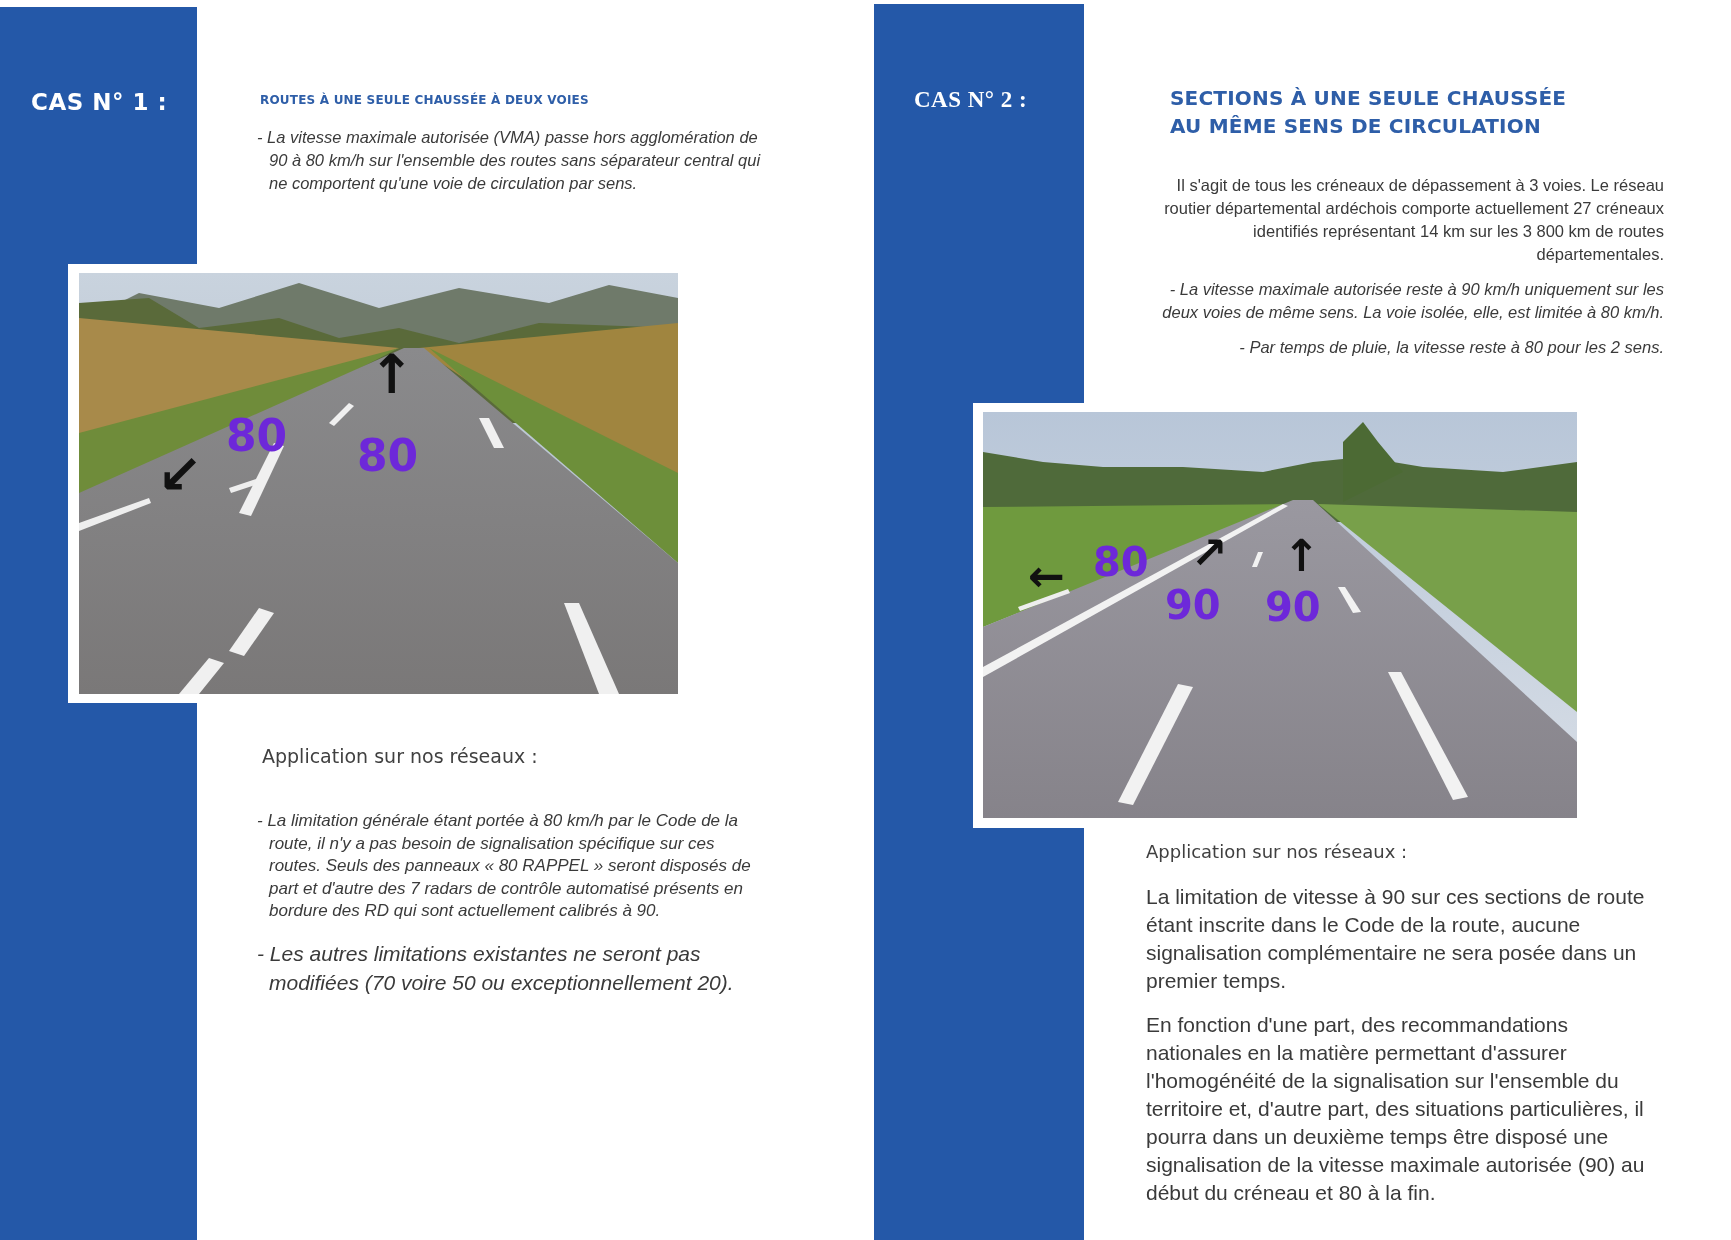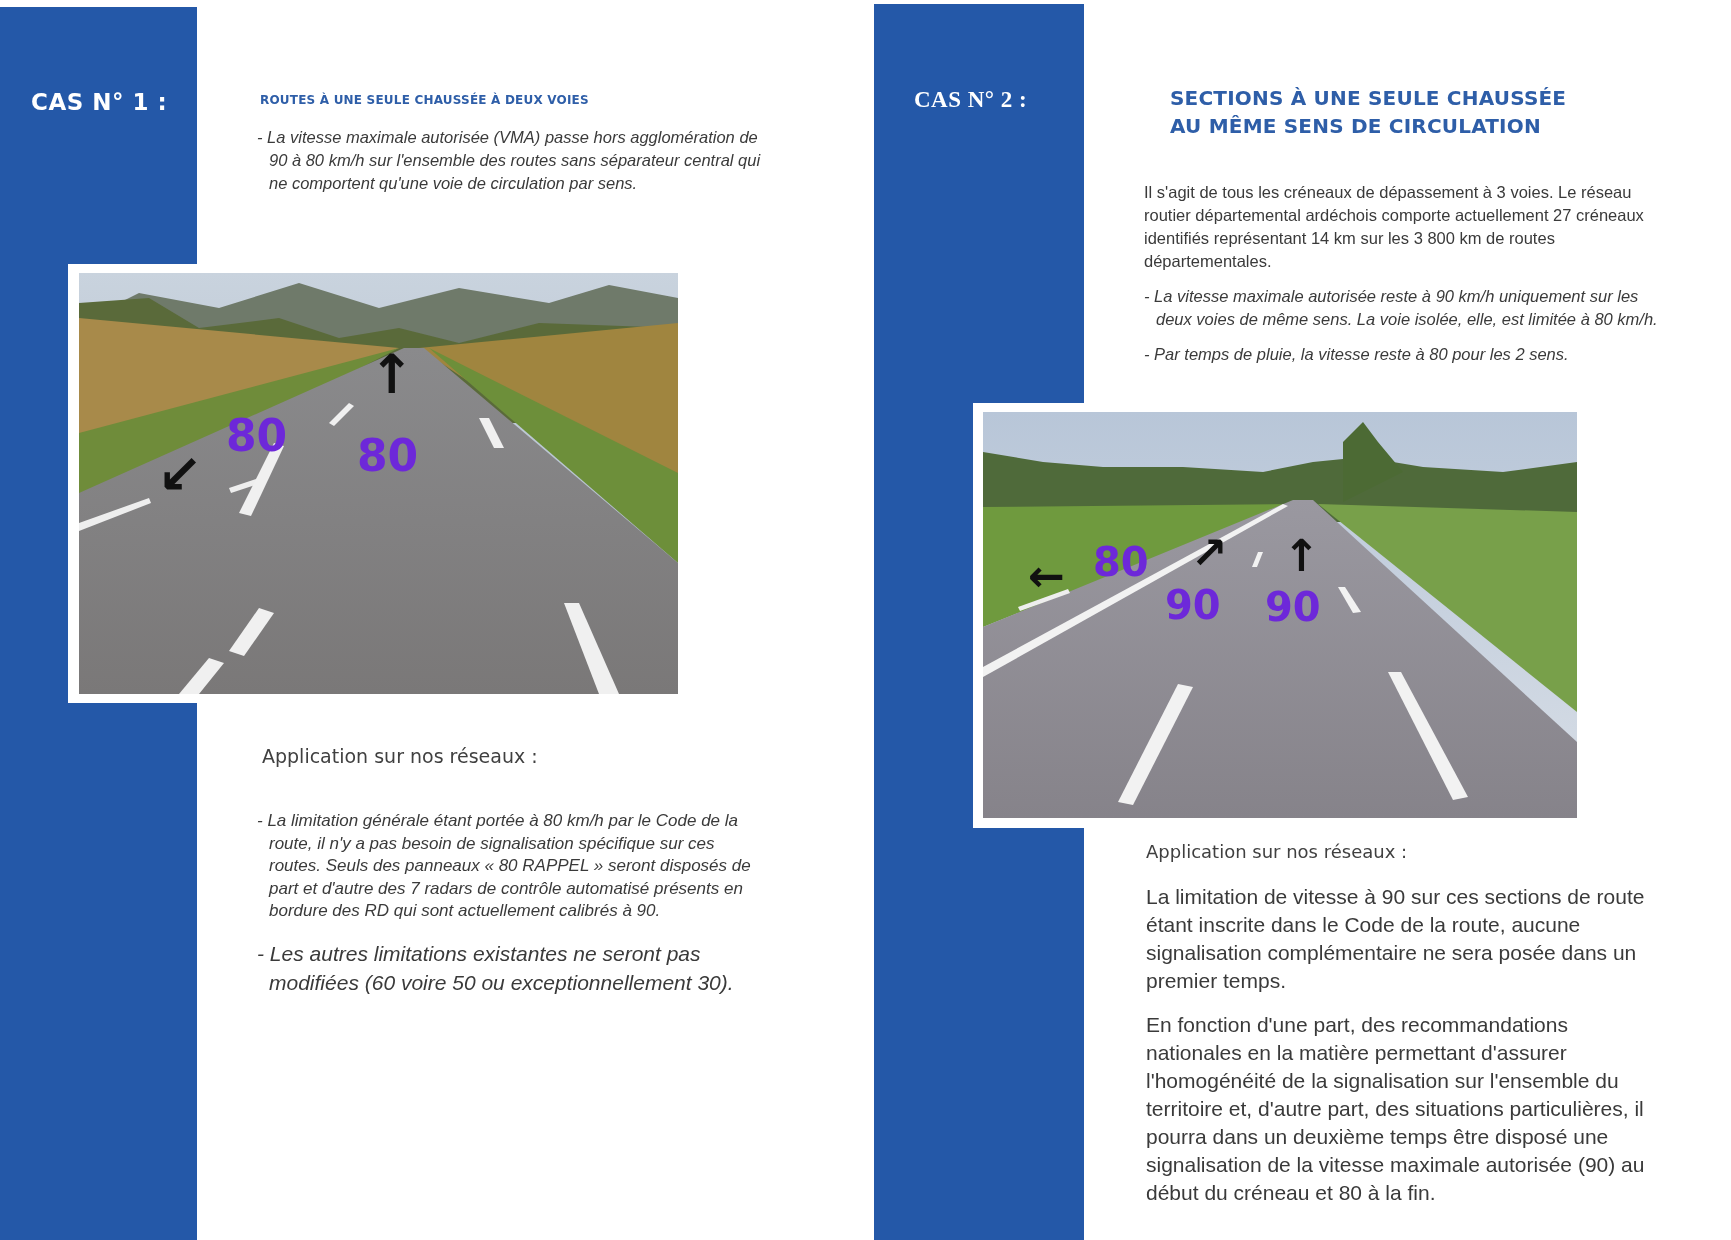--- a/index.html
+++ b/index.html
@@ -86,32 +86,32 @@
   </svg>
   <div class="road-label" style="left:147px; top:137px;">80</div>
   <div class="road-label" style="left:278px; top:157px;">80</div>
   <div class="arrow" style="left:78px; top:170px; font-size:54px;">↙</div>
   <div class="arrow" style="left:290px; top:70px; font-size:54px;">↑</div>
 </div>
 
 <div class="subheading" style="left:262px; top:745px;">Application sur nos réseaux :</div>
 <div class="text" style="left:257px; top:810px; width:510px;">
   <p class="bullet t16" style="font-size:17px; line-height:22.5px;">- La limitation générale étant portée à 80 km/h par le Code de la route, il n'y a pas besoin de signalisation spécifique sur ces routes. Seuls des panneaux « 80 RAPPEL » seront disposés de part et d'autre des 7 radars de contrôle automatisé présents en bordure des RD qui sont actuellement calibrés à 90.</p>
-  <p class="bullet t20" style="margin-top:16px; font-size:21px;">- Les autres limitations existantes ne seront pas modifiées (60 voire 50 ou exceptionnellement 30).</p>
+  <p class="bullet t20" style="margin-top:16px; font-size:21px;">- Les autres limitations existantes ne seront pas modifiées (70 voire 50 ou exceptionnellement 20).</p>
 </div>
 
 <div class="blue-band" style="left:874px; top:4px; width:210px; height:1236px;"></div>
 <div class="case-label" style="left:914px; top:87px;font-family:Liberation Serif, serif;">CAS N° 2 :</div>
 
 <div class="heading" style="left:1145px; top:84px; width:560px;margin-left:25px;">
   <div>SECTIONS À UNE SEULE CHAUSSÉE</div>
   <div>AU MÊME SENS DE CIRCULATION</div>
 </div>
 
-<div class="text t16" style="left:1144px; top:181px; width:520px;">
+<div class="text t16" style="left:1144px; top:174px; width:520px;text-align:right;">
   <p>Il s'agit de tous les créneaux de dépassement à 3 voies. Le réseau routier départemental ardéchois comporte actuellement 27 créneaux identifiés représentant 14 km sur les 3 800 km de routes départementales.</p>
   <p class="bullet" style="margin-top:12px;">- La vitesse maximale autorisée reste à 90 km/h uniquement sur les deux voies de même sens. La voie isolée, elle, est limitée à 80 km/h.</p>
   <p class="bullet" style="margin-top:12px;">- Par temps de pluie, la vitesse reste à 80 pour les 2 sens.</p>
 </div>
 
 <div class="frame" style="left:973px; top:403px; width:614px; height:425px;"></div>
 <div class="photo" style="left:983px; top:412px; width:594px; height:406px;">
   <svg viewBox="0 0 594 406" preserveAspectRatio="none">
     <defs>
       <linearGradient id="sky2" x1="0" y1="0" x2="0" y2="1">

